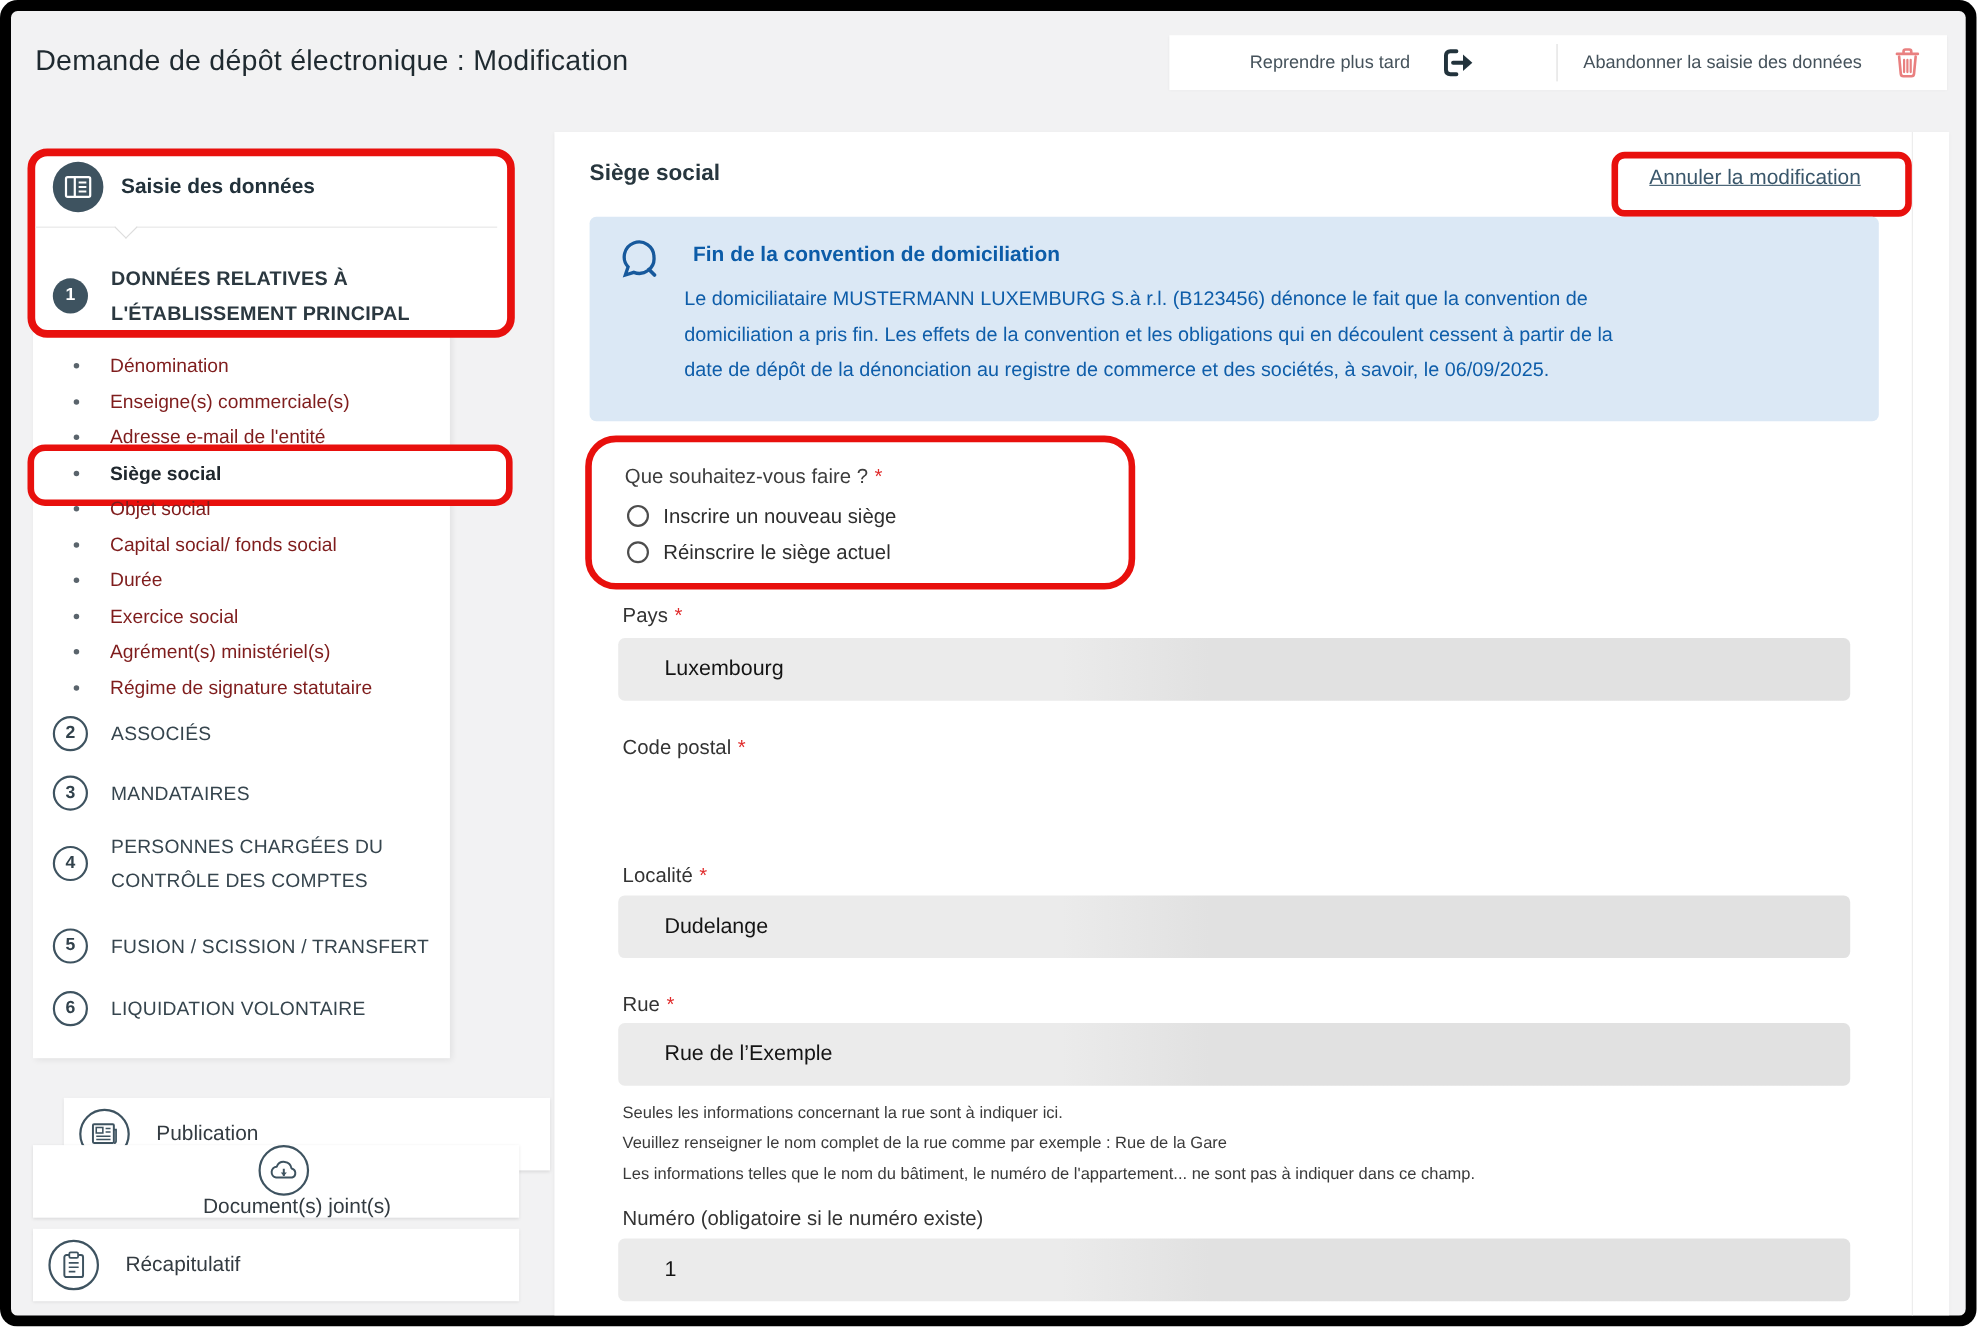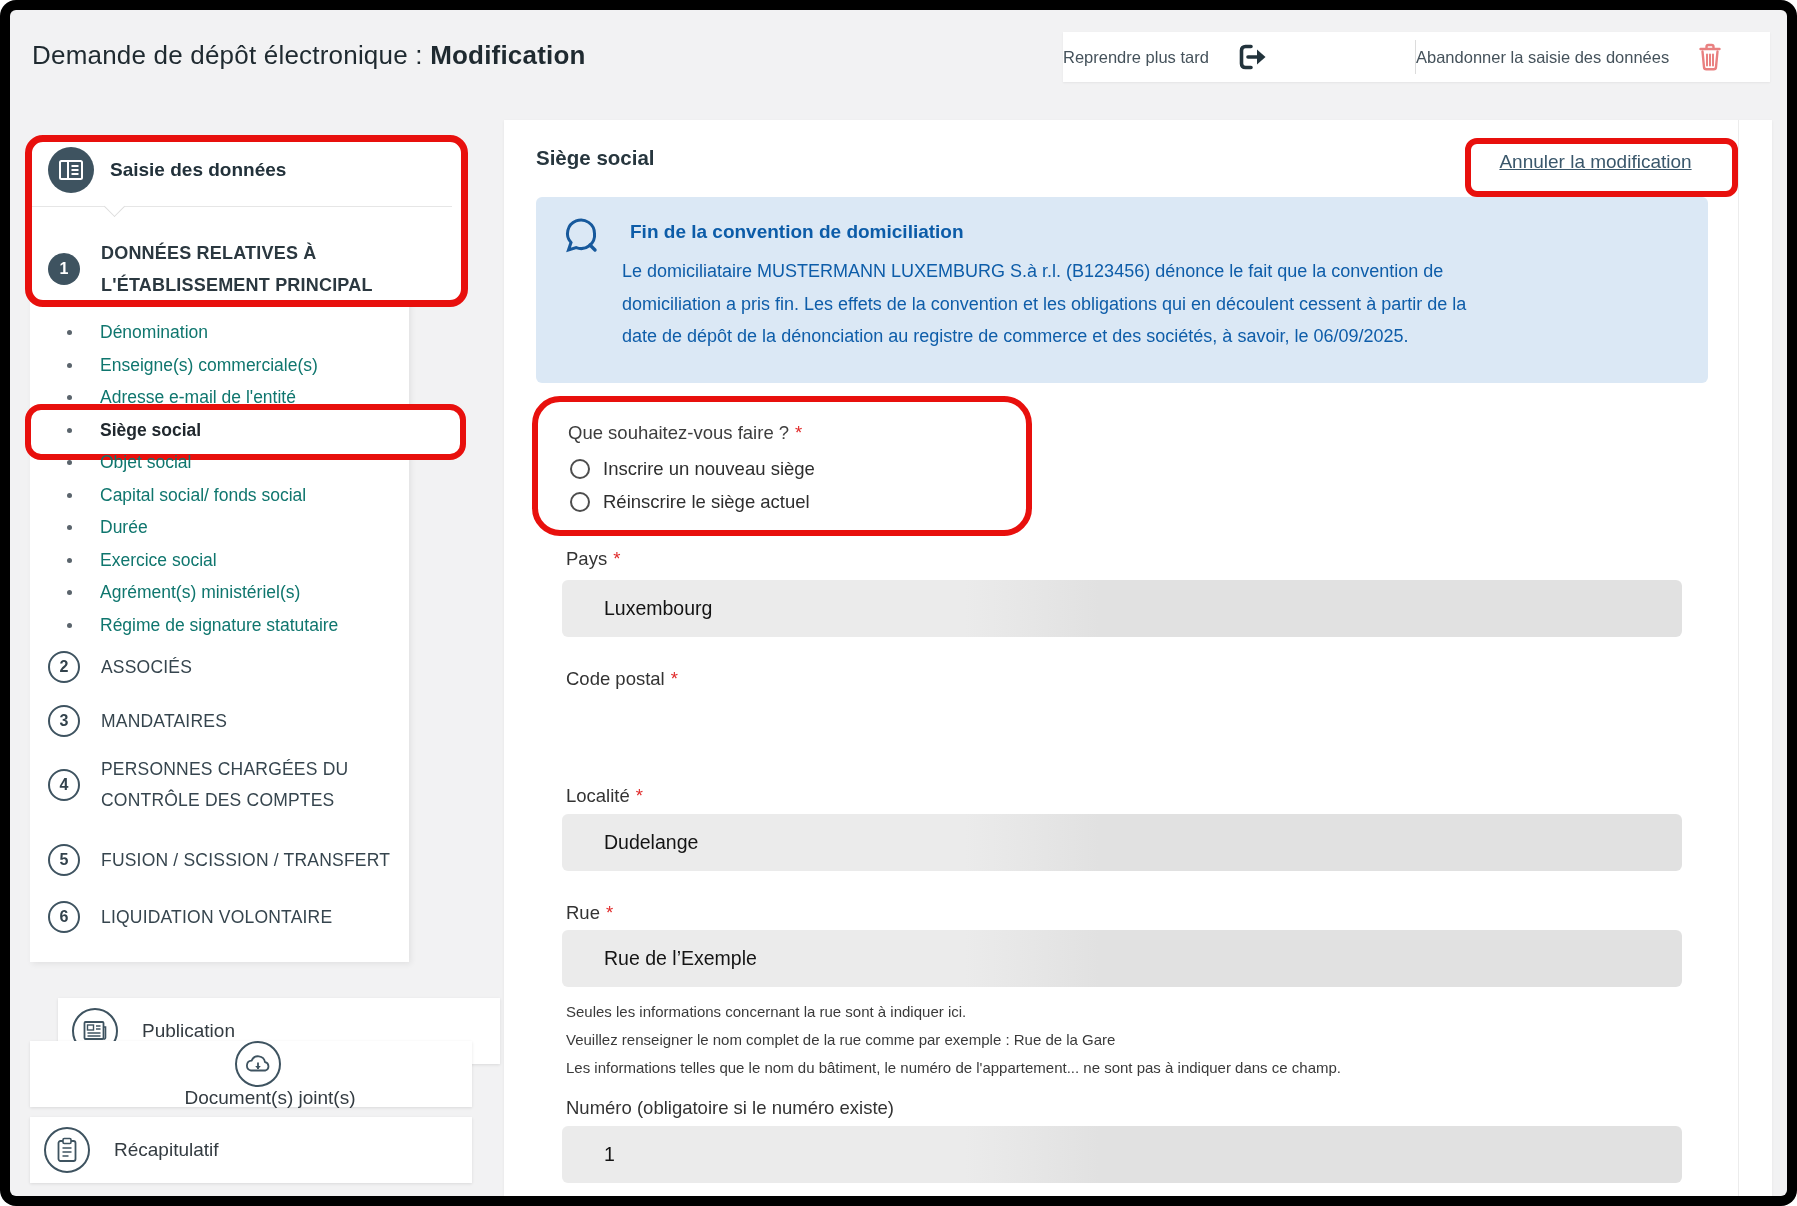--- a/index.html
+++ b/index.html
@@ -1,23 +1,23 @@
 <!DOCTYPE html>
 <html><head>
 <meta charset="utf-8">
 <style>
   html,body{margin:0;padding:0;background:#fff;font-family:"Liberation Sans",sans-serif;}
   .frame{position:relative;width:1797px;height:1206px;background:#000;border-radius:16px;overflow:hidden;}
   .page{position:absolute;left:10px;top:10px;width:1777px;height:1186px;background:#f2f2f3;border-radius:6px;overflow:hidden;}
 
   
   .app-title{position:absolute;left:22px;top:30px;font-size:26px;color:#1f2a30;letter-spacing:.2px;}
-  .app-title .bold{font-weight:bold;}
+  .app-title .bold{font-weight:normal;}
   .topbar{position:absolute;left:1053px;top:22px;width:707px;height:50px;background:#fff;box-shadow:0 1px 2px rgba(0,0,0,.06);display:flex;align-items:center;}
-  .topbar-btn{display:flex;align-items:center;gap:28px;height:100%;cursor:pointer;}
+  .topbar-btn{display:flex;align-items:center;justify-content:center;gap:28px;height:100%;cursor:pointer;}
   .topbar-btn.resume{width:352px;}
   .topbar-btn.abandon{flex:1;}
   .topbar-btn span{font-size:16.5px;color:#45525b;}
   .topbar-divider{width:1px;height:34px;background:#dcdcdc;}
 
   
   .sidebar-card{position:absolute;left:20px;top:130px;width:379px;height:822px;background:#fff;box-shadow:2px 2px 6px rgba(0,0,0,.07);z-index:1;}
   .redbox{position:absolute;border:7px solid #e8100d;background:#fff;z-index:2;}
   .rb-sidebar-top{left:15px;top:125px;width:429px;height:158px;border-radius:18px;}
   .rb-siege{left:15px;top:394px;width:429px;height:44px;border-radius:16px;border-width:6px;}
@@ -40,21 +40,21 @@
   .section-label span{display:block;}
 
   .sec-1{left:38px;top:227px;width:360px;}
   .sec-2{left:38px;top:641px;width:360px;height:32px;}
   .sec-3{left:38px;top:695px;width:360px;height:32px;}
   .sec-4{left:38px;top:743px;width:360px;height:64px;}
   .sec-5{left:38px;top:834px;width:380px;height:32px;}
   .sec-6{left:38px;top:891px;width:360px;height:32px;}
 
   .sub-list{left:20px;top:306px;width:379px;}
-  .sub-item{position:relative;height:32.5px;line-height:32.5px;padding-left:70px;font-size:17.5px;color:#0f766e;cursor:pointer;}
+  .sub-item{position:relative;height:32.5px;line-height:32.5px;padding-left:70px;font-size:17.5px;color:#7f1d1d;cursor:pointer;}
   .sub-item::before{content:"";position:absolute;left:37px;top:14px;width:5px;height:5px;border-radius:50%;background:#5a646c;}
   .sub-item.active{font-weight:bold;color:#20282e;}
 
   .bottom-card{position:absolute;left:20px;width:442px;height:66px;background:#fff;box-shadow:0 1px 3px rgba(0,0,0,.1);display:flex;align-items:center;padding-left:14px;box-sizing:border-box;cursor:pointer;z-index:1;}
   .bc-publication{top:988px;margin-left:28px;}
   .bc-documents{top:1031px;flex-direction:column;}
   .bc-recap{top:1107px;}
   .icon-ring{width:46px;height:46px;border-radius:50%;border:2px solid #3e5360;display:flex;align-items:center;justify-content:center;box-sizing:border-box;flex:0 0 46px;}
   .bottom-card span.lbl{margin-left:24px;font-size:19px;color:#333b41;}
 

